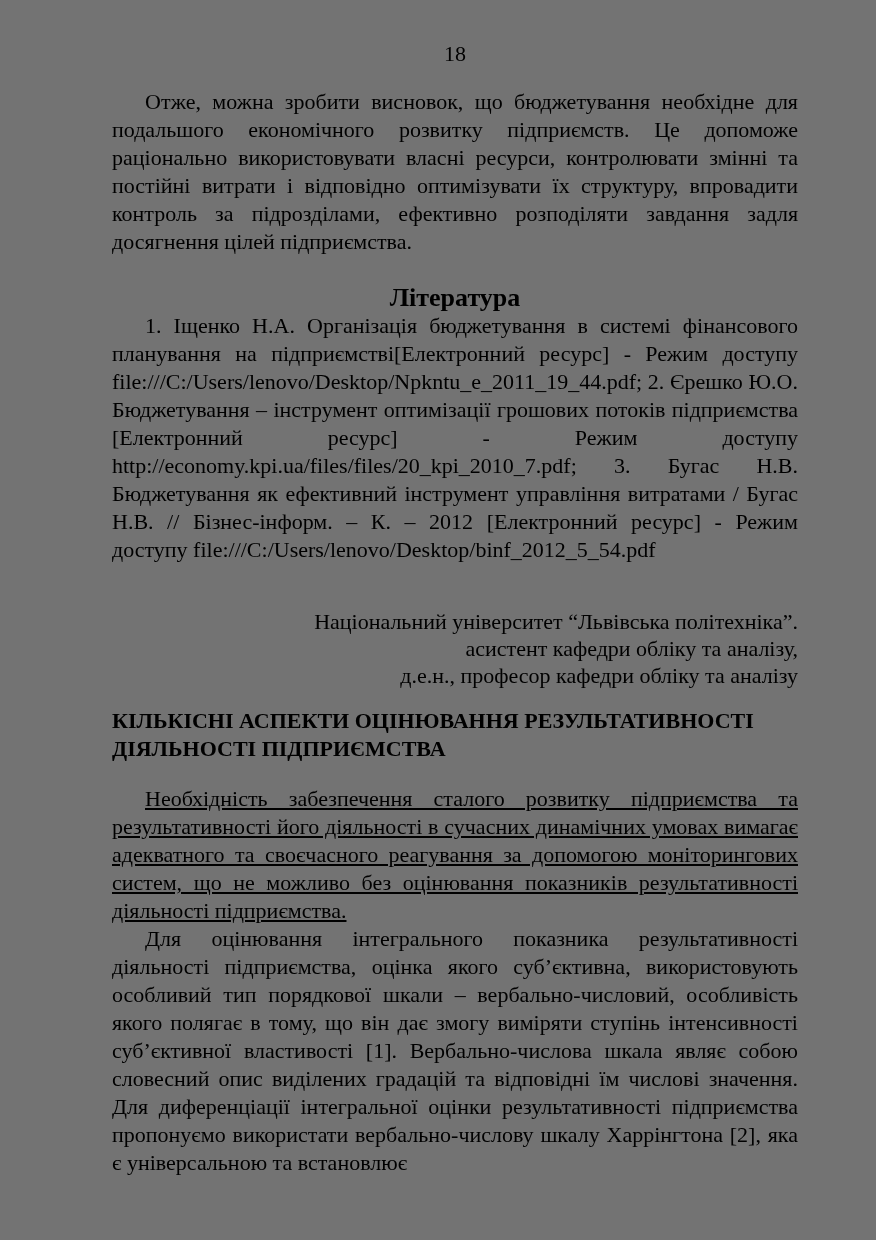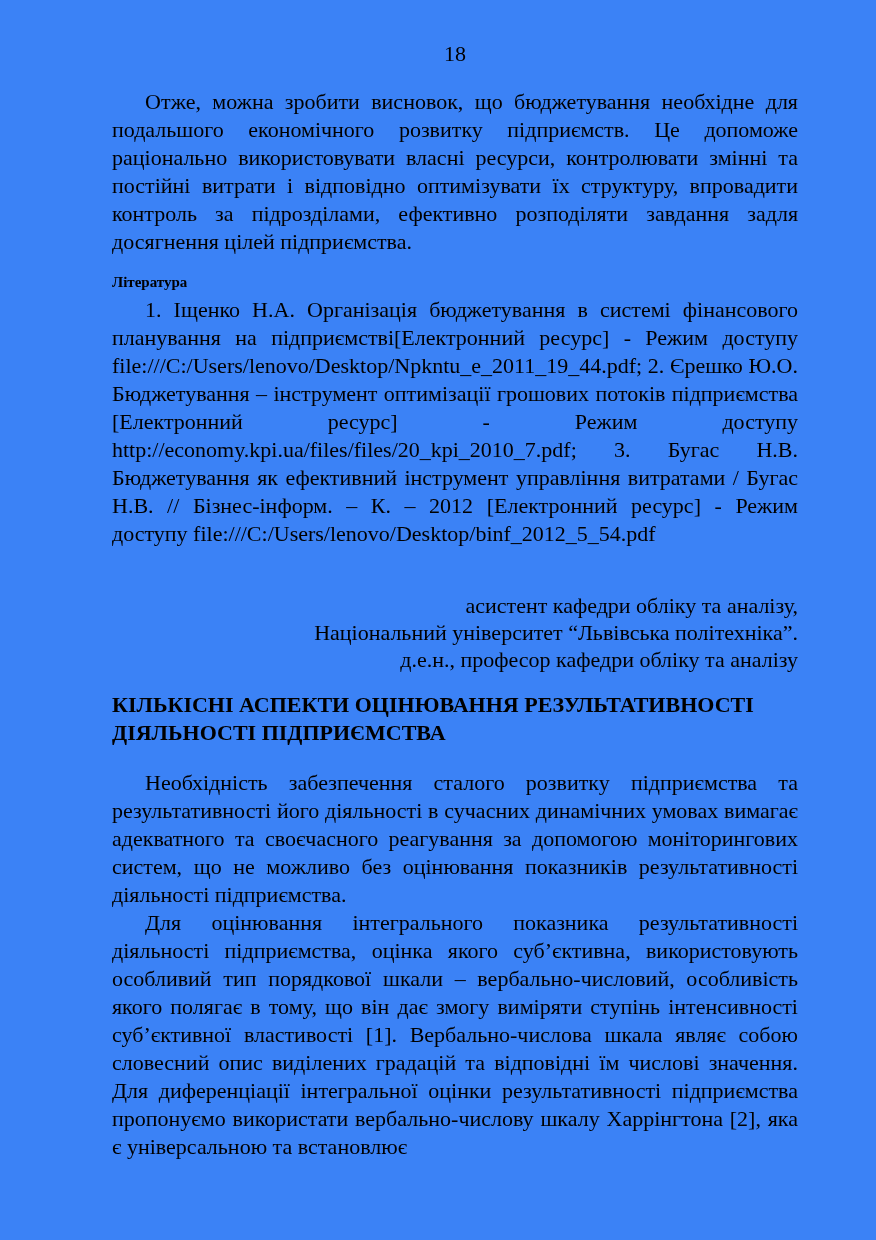--- a/index.html
+++ b/index.html
@@ -1,76 +1,77 @@
 <!DOCTYPE html>
 <html><head>
 <meta charset="utf-8">
 <style>
   html, body { margin: 0; padding: 0; background: #e8e8e8; }
   .page {
     position: relative;
     width: 876px;
     height: 1240px;
     margin: 0 auto;
-    background: #3b82f6;
+    background: #737373;
     color: #000000;
     font-family: "Liberation Serif", "DejaVu Serif", serif;
     font-size: 22px;
     line-height: 28px;
     box-sizing: border-box;
     padding: 40px 78px 8px 112px;
     overflow: hidden;
   }
   .page-number {
     text-align: center;
     margin: 0 0 20px 0;
   }
   .para {
     margin: 0;
     text-align: justify;
     text-indent: 33px;
   }
   .lit-heading {
-    margin: 12px 0 0 0;
+    margin: 28px 0 0 0;
+    text-align: center;
     font-weight: bold;
-    font-size: 15px;
+    font-size: 26px;
     line-height: 28px;
   }
   .references {
   }
   .author-block {
     margin-top: 44px;
     text-align: right;
     line-height: 27px;
   }
   .author-name { font-weight: bold; }
   .section-heading {
     margin: 18px 0 0 0;
     font-weight: bold;
     font-size: 22px;
     line-height: 28px;
   }
-  .first-body-para { margin-top: 22px; }
+  .first-body-para { margin-top: 22px; text-decoration: underline; }
 </style>
 </head>
 <body>
 
 <div class="page">
 
   <div class="page-number">18</div>
 
   <p class="para">Отже, можна зробити висновок, що бюджетування необхідне для подальшого економічного розвитку підприємств. Це допоможе раціонально використовувати власні ресурси, контролювати змінні та постійні витрати і відповідно оптимізувати їх структуру, впровадити контроль за підрозділами, ефективно розподіляти завдання задля досягнення цілей підприємства.</p>
 
   <h3 class="lit-heading">Література</h3>
 
   <p class="para references">1. Іщенко Н.А. Організація бюджетування в системі фінансового планування на підприємстві[Електронний ресурс] - Режим доступу file:///C:/Users/lenovo/Desktop/Npkntu_e_2011_19_44.pdf; 2. Єрешко Ю.О. Бюджетування – інструмент оптимізації грошових потоків підприємства [Електронний ресурс] - Режим доступу http://economy.kpi.ua/files/files/20_kpi_2010_7.pdf; 3. Бугас Н.В. Бюджетування як ефективний інструмент управління витратами / Бугас Н.В. // Бізнес-інформ. – К. – 2012 [Електронний ресурс] - Режим доступу file:///C:/Users/lenovo/Desktop/binf_2012_5_54.pdf</p>
 
   <div class="author-block">
+    <div>Національний університет “Львівська політехніка”.</div>
     <div>асистент кафедри обліку та аналізу,</div>
-    <div>Національний університет “Львівська політехніка”.</div>
     <div>д.е.н., професор кафедри обліку та аналізу</div>
   </div>
 
   <h2 class="section-heading">КІЛЬКІСНІ АСПЕКТИ ОЦІНЮВАННЯ РЕЗУЛЬТАТИВНОСТІ ДІЯЛЬНОСТІ ПІДПРИЄМСТВА</h2>
 
   <p class="para first-body-para">Необхідність забезпечення сталого розвитку підприємства та результативності його діяльності в сучасних динамічних умовах вимагає адекватного та своєчасного реагування за допомогою моніторингових систем, що не можливо без оцінювання показників результативності діяльності підприємства.</p>
 
   <p class="para">Для оцінювання інтегрального показника результативності діяльності підприємства, оцінка якого суб’єктивна, використовують особливий тип порядкової шкали – вербально-числовий, особливість якого полягає в тому, що він дає змогу виміряти ступінь інтенсивності суб’єктивної властивості [1]. Вербально-числова шкала являє собою словесний опис виділених градацій та відповідні їм числові значення. Для диференціації інтегральної оцінки результативності підприємства пропонуємо використати вербально-числову шкалу Харрінгтона [2], яка є універсальною та встановлює</p>
 
 </div>

